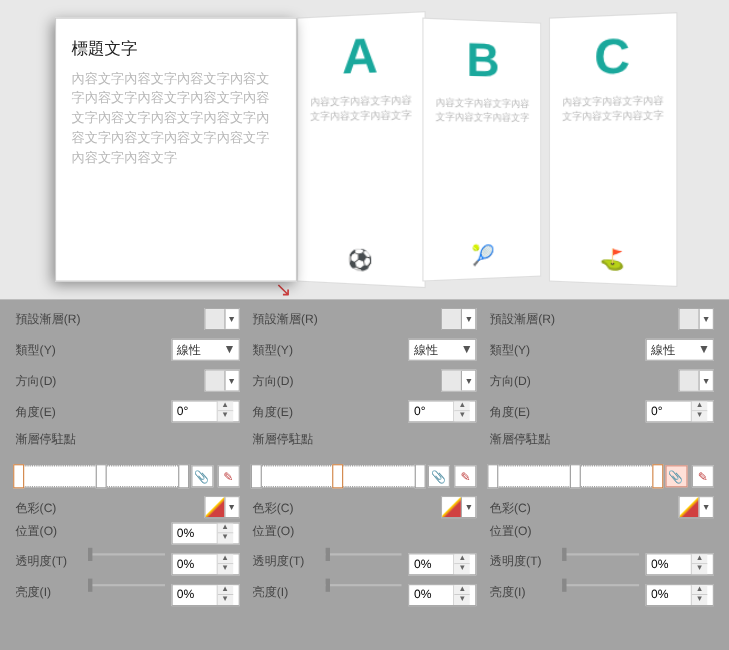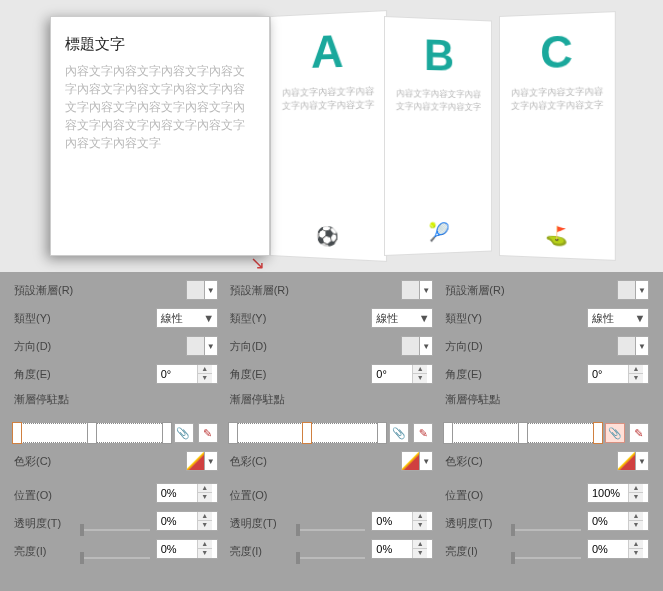--- a/index.html
+++ b/index.html
@@ -36,21 +36,21 @@
 .spin-btns div:first-child{border-bottom:1px solid #ccc}
 .section-lbl{font-size:11px;color:#444;margin:4px 0 12px}
 .stops-row{display:flex;align-items:center;gap:4px;height:28px}
 .stops-bar{flex:1;height:20px;border:1px dotted #888;background:linear-gradient(90deg,#fff,#fff);position:relative}
 .stop-handle{position:absolute;top:-2px;width:10px;height:22px;background:#fff;border:1px solid #999}
 .stop-handle.active{border:1px solid #d08040;background:#fff}
 .iconbtn{width:20px;height:20px;border:1px solid #aaa;background:#fff;display:flex;align-items:center;justify-content:center;font-size:11px;cursor:pointer}
 .iconbtn.add{color:#1a8a5a}
 .iconbtn.del{color:#c04040}
 .iconbtn.hl{background:#ffe0d8;border-color:#d89080}
-.slider-row{display:flex;align-items:flex-end;height:28px}
+.slider-row{display:flex;align-items:flex-start;height:28px}
 .slider-row .lbl{flex:0 0 60px}
 .slider-track{flex:1;height:2px;background:#bbb;margin:0 6px;position:relative}
 .slider-thumb{position:absolute;top:-5px;width:4px;height:12px;background:#888;left:0}
 </style>
 </head>
 <body>
 
 <div class="preview">
   <div class="brochure">
     <div class="cover">
@@ -323,29 +323,20 @@
         <div class="lbl">色彩(C)</div>
         <div class="ctrl">
           <div class="swatch-btn">
             <div class="swatch paint"></div>
             <div class="caret">▼</div>
           </div>
         </div>
       </div>
     <div class="slider-row">
         <div class="lbl">位置(O)</div>
-        <div class="ctrl">
-          <div class="spinner">
-            <input value="100%" style="">
-            <div class="spin-btns">
-              <div>▲</div>
-              <div>▼</div>
-            </div>
-          </div>
-        </div>
       </div>
     <div class="slider-row">
         <div class="lbl">透明度(T)</div>
         <div class="slider-track">
           <div class="slider-thumb"></div>
         </div>
         <div class="spinner">
           <input value="0%" style="">
           <div class="spin-btns">
             <div>▲</div>

